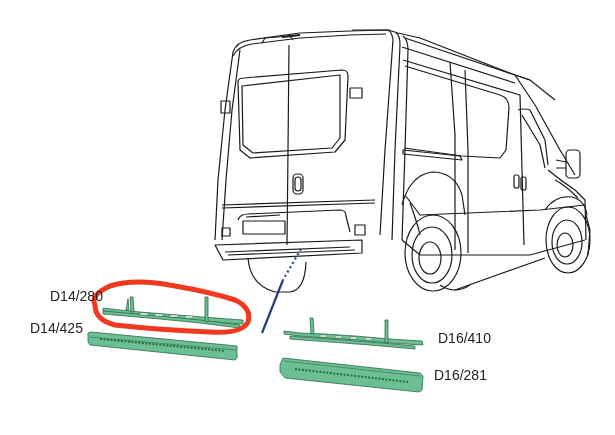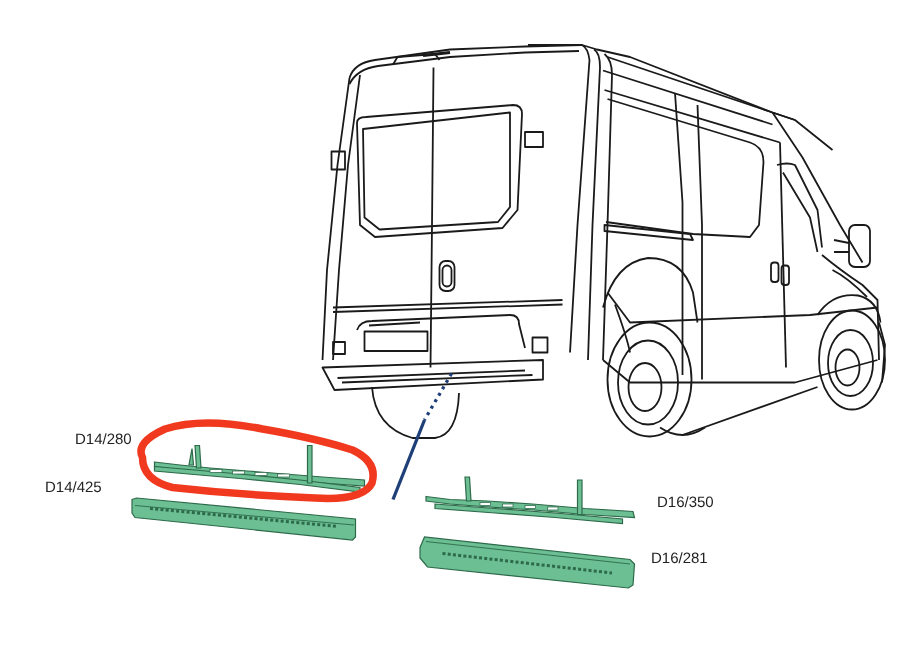--- a/index.html
+++ b/index.html
@@ -1,18 +1,18 @@
 <!DOCTYPE html>
 <html><head>
 <meta charset="utf-8">
 <style>
   html, body { margin: 0; padding: 0; background: #ffffff; }
   body { width: 615px; height: 435px; position: relative; overflow: hidden; font-family: "Liberation Sans", sans-serif; }
   #canvas { position: absolute; left: 0; top: 0; width: 615px; height: 435px; }
-  .label { position: absolute; font-size: 10px; color: #222222; font-family: "Liberation Sans", sans-serif; white-space: nowrap; cursor: pointer; }
+  .label { position: absolute; font-size: 14px; color: #222222; font-family: "Liberation Sans", sans-serif; white-space: nowrap; cursor: pointer; }
   svg { position: absolute; left: 0; top: 0; }
 </style>
 </head>
 <body>
 
 <div id="canvas">
 
   <svg width="615" height="435" viewBox="0 0 615 435">
 
     <g fill="none" stroke="#1a1a1a" stroke-width="1.2" stroke-linejoin="round">
@@ -148,15 +148,15 @@
 
     <g>
       <path d="M280 365 L283 358 L420 373 L423 376 L422 390 L419 392 L285 378 L280 372 Z" fill="#6cbf92" stroke="#2d6a4a" stroke-width="0.8"></path>
       <path d="M284 361 L420 376" stroke="#2d6a4a" stroke-width="0.6" fill="none"></path>
       <path d="M295 369 L408 382" stroke="#2d6a4a" stroke-width="2" stroke-dasharray="2 1.5" fill="none"></path>
     </g>
   </svg>
 
   <div class="label" style="left:50px; top:288px;">D14/280</div>
   <div class="label" style="left:30px; top:320px;">D14/425</div>
-  <div class="label" style="left:438px; top:330px;">D16/350</div>
+  <div class="label" style="left:438px; top:330px;">D16/410</div>
   <div class="label" style="left:434px; top:367px;">D16/281</div>
 </div>
 
 </body></html>

